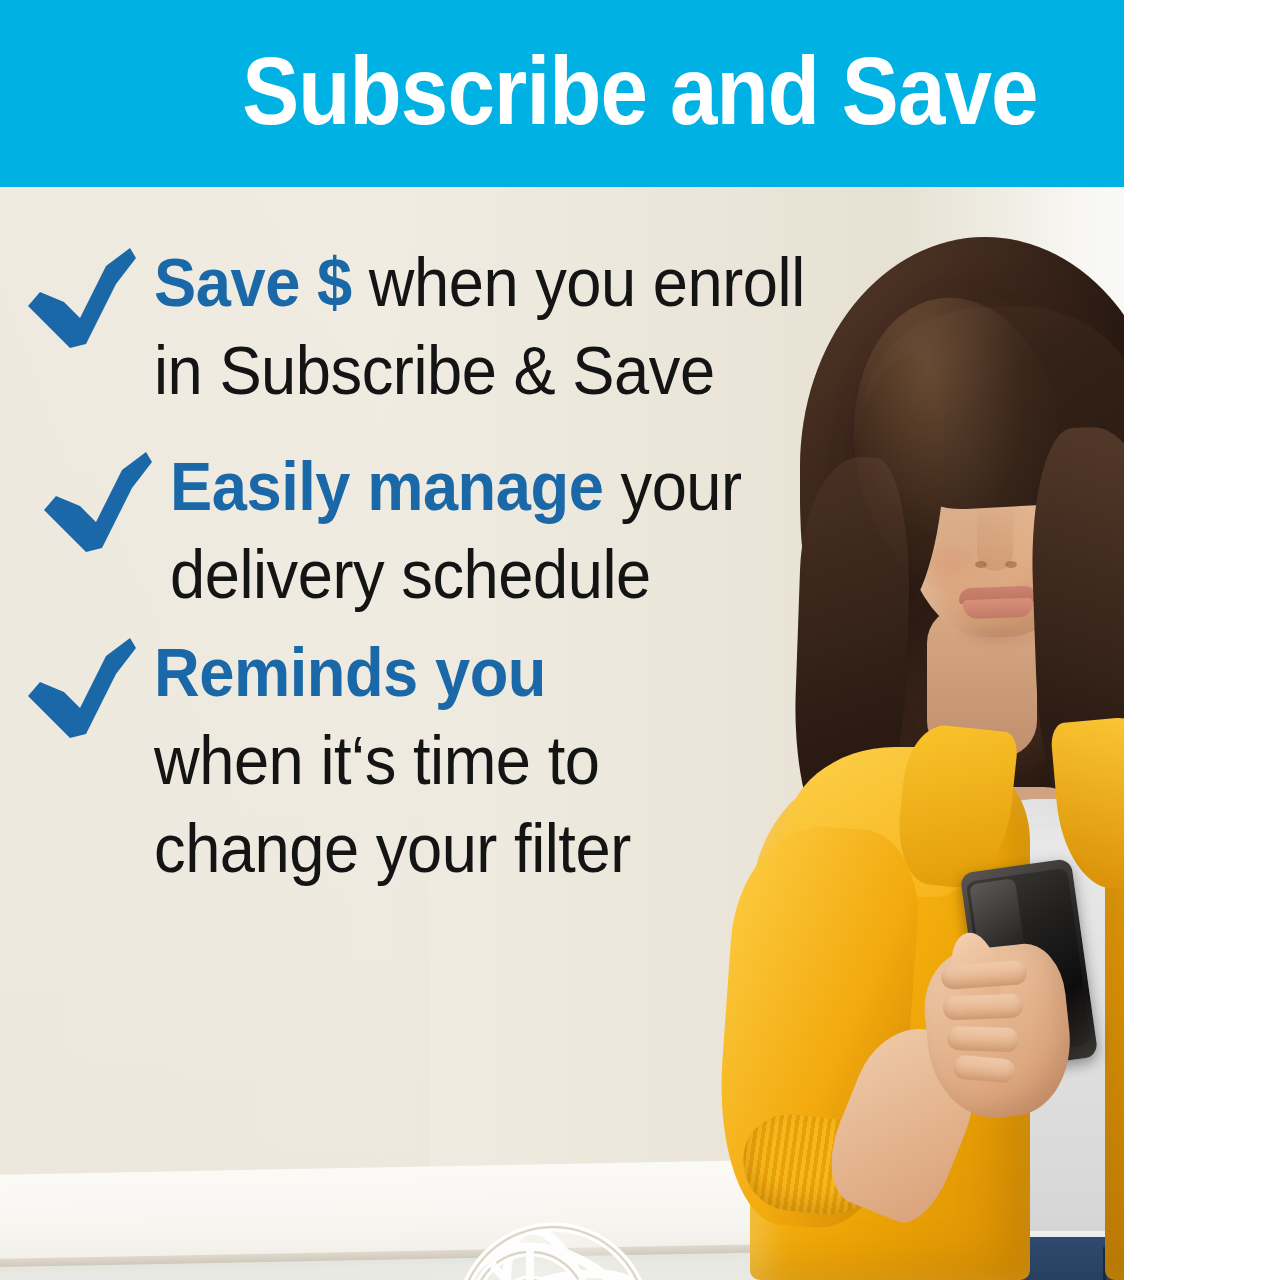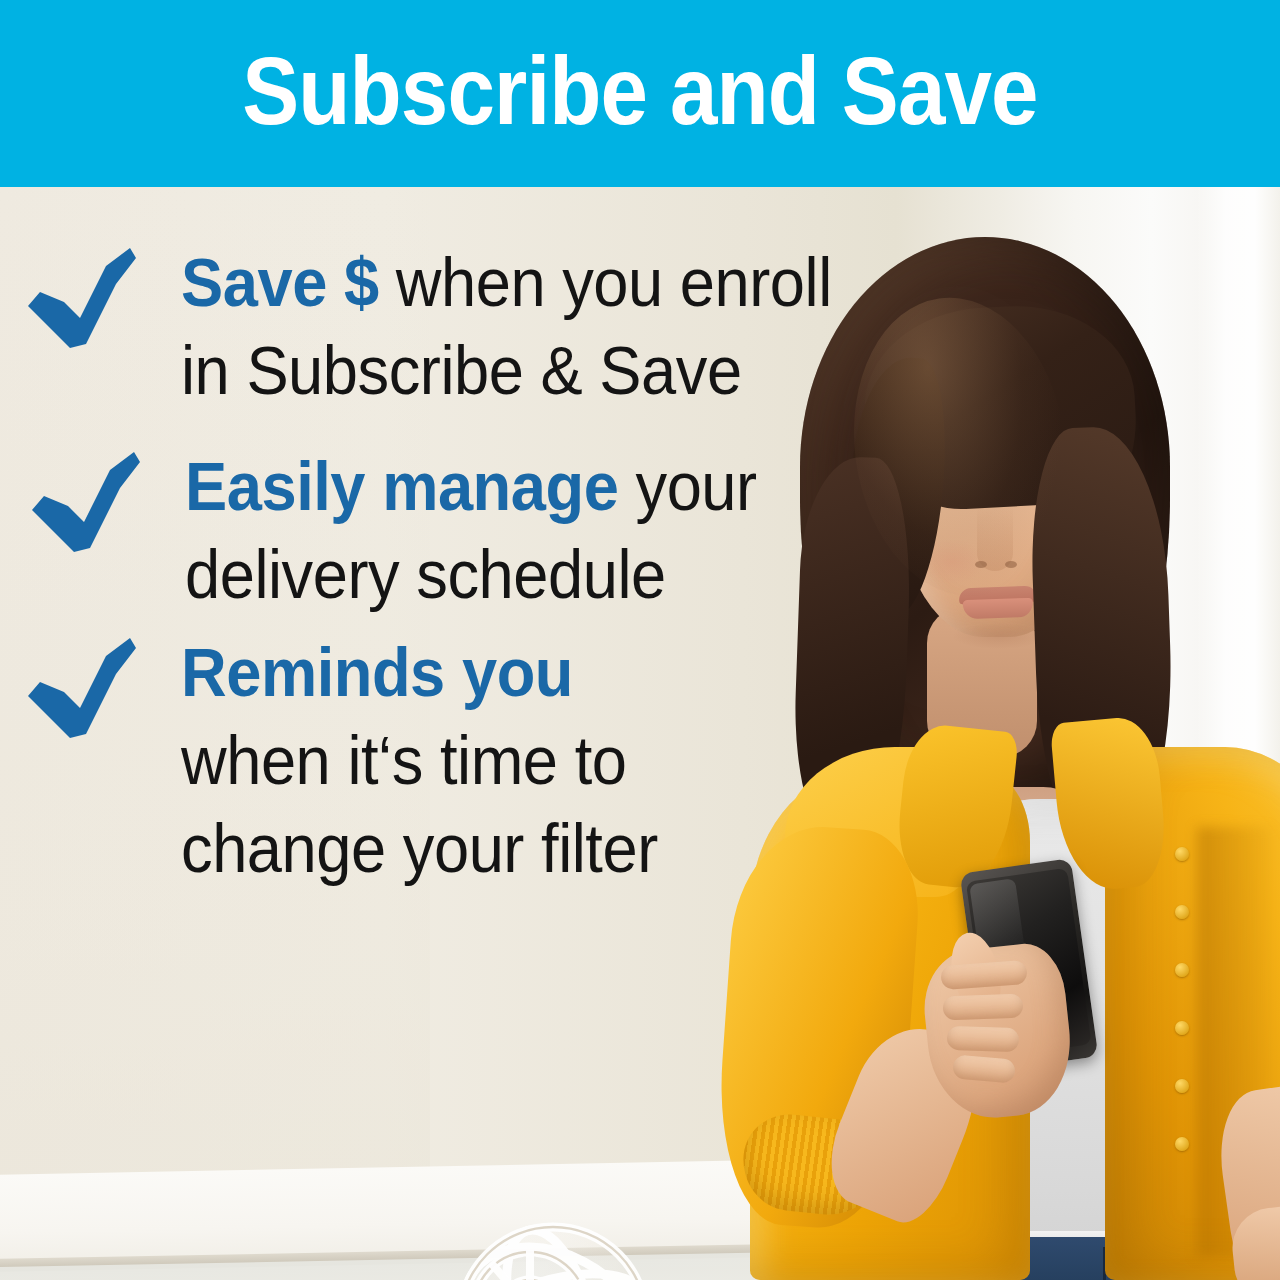--- a/index.html
+++ b/index.html
@@ -7,21 +7,21 @@
     margin: 0;
     padding: 0;
     background: #ffffff;
   }
   body {
     font-family: "Liberation Sans", sans-serif;
   }
 
   .canvas {
     position: relative;
-    width: 1280px;
+    width: 1124px;
     height: 1280px;
     overflow: hidden;
     background: #c4b5fd;
   }
 
   
   .banner {
     position: absolute;
     left: 0;
     top: 0;
@@ -468,24 +468,23 @@
     left: 0; top: 0;
     width: 1280px; height: 1280px;
     z-index: 30;
     pointer-events: none;
   }
   .bullet {
     position: absolute;
     display: flex;
     align-items: flex-start;
     pointer-events: auto;
-    gap: 27px;
   }
   .bullet-1 { left: 24px; top: 238px; }
-  .bullet-2 { left: 28px; top: 442px; }
+  .bullet-2 { left: 40px; top: 442px; }
   .bullet-3 { left: 24px; top: 628px; justify-content: space-between; }
 
   .check {
     width: 118px;
     height: 110px;
     flex: 0 0 118px;
     margin-top: 6px;
   }
   .bullet-text {
     font-family: "Liberation Sans Narrow", "Liberation Sans", sans-serif;

